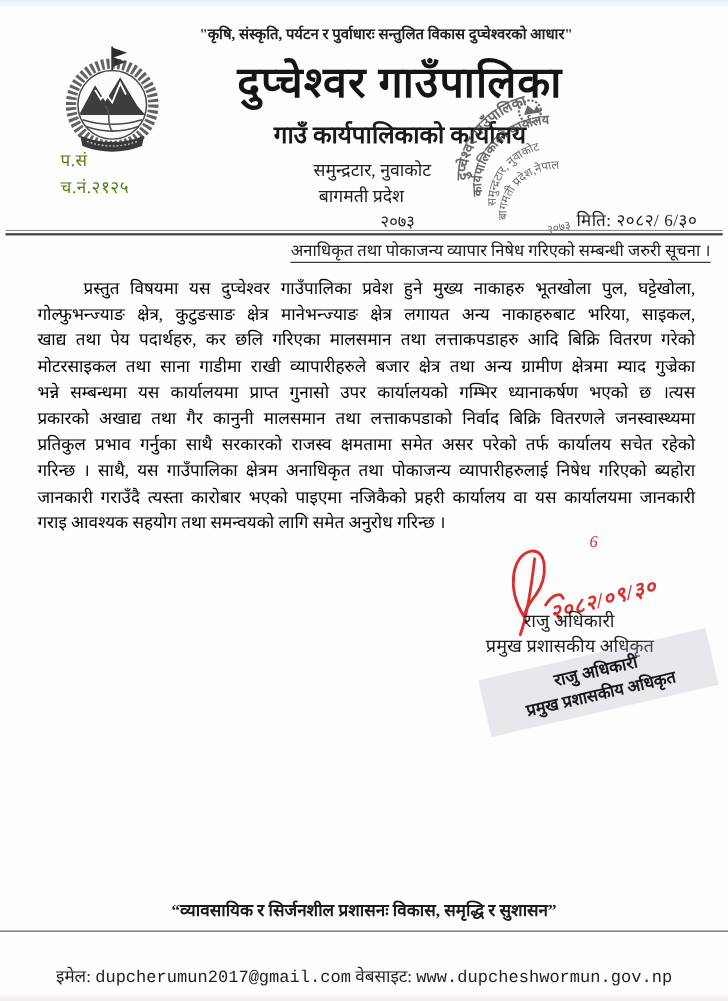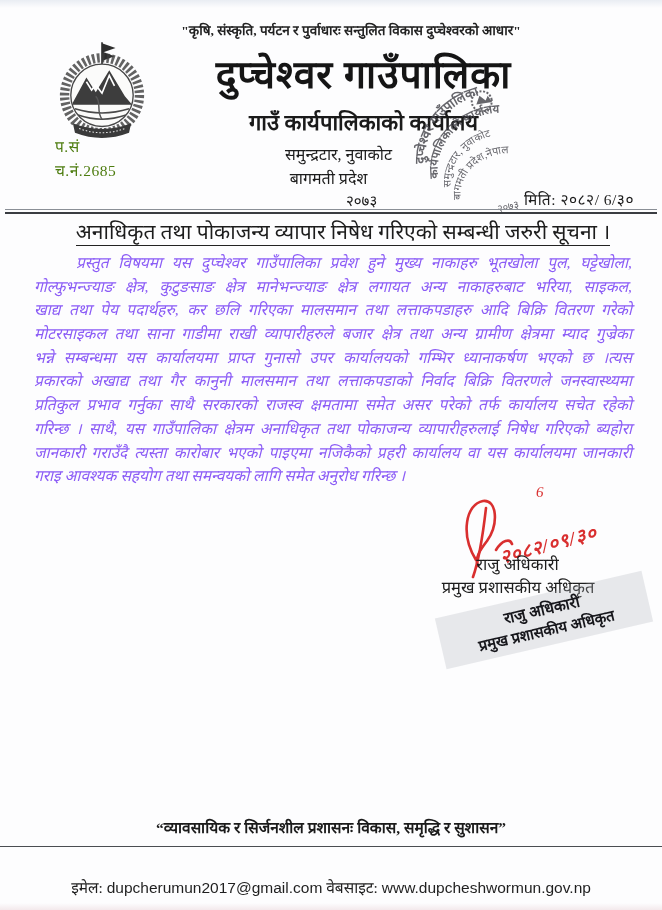--- a/index.html
+++ b/index.html
@@ -21,40 +21,40 @@
   .office-name{top:106px; left:120px; right:55px; font-size:22px; font-weight:700; color:#1a1a1a;}
   .addr1{top:143px; left:120px; right:105px; font-size:16px;}
   .addr2{top:167px; left:120px; right:125px; font-size:16px;}
   .year-left{top:190px; left:346px; font-size:15px;}
   .ref-block{top:135px; left:55px; font-size:15.5px; line-height:24px; letter-spacing:.5px; color:#4d7c0f;}
   .date-line{top:188px; right:28px; font-size:15.5px; letter-spacing:.5px;}
   .round-stamp{left:408px; top:84px; width:170px; height:132px; opacity:.82;}
 
   .header-rule{top:209px; left:5px; right:5px; height:2px;
     border-top:1.5px solid #8a8f96; border-bottom:2.5px solid #3a3d42;}
-  .subject{top:217px; left:40px; right:16px; font-size:21px;}
+  .subject{top:217px; left:40px; right:16px; font-size:15px;text-align:right;}
   .subject span{border-bottom:1.5px solid #222; padding-bottom:1px;}
 
-  .body-text{top:251px; left:34px; right:30px; font-size:15.5px; color:#8b5cf6;font-style:italic;}
+  .body-text{top:251px; left:34px; right:30px; font-size:15.5px; color:#000000;}
   .body-text .ln{height:23.7px; line-height:23.7px; text-align:justify; text-align-last:justify; white-space:nowrap;}
   .body-text .ln.first{padding-left:42px;}
   .body-text .ln.last{text-align-last:left; white-space:normal;}
 
   .sig-ink{left:452px; top:480px; width:196px; height:100px;}
   .signer-name{top:552px; left:425px; width:185px; font-size:16.5px; color:#1d1d1d;}
   .signer-title{top:575px; left:398px; width:240px; font-size:16.5px; color:#1d1d1d;}
   .officer-stamp{top:594px; left:438px; width:200px; transform:rotate(-13deg);
     background:rgba(176,178,188,.28); padding:4px 6px 6px; text-align:center;}
   .officer-stamp .n{font-size:15.5px; font-weight:bold; color:#17171c;}
   .officer-stamp .t{font-size:15px; font-weight:bold; color:#17171c;}
 
   .footer-rule{top:846px; left:0; right:0; border-top:1.8px solid #4a4d52;}
   .footer-slogan{top:816px; left:0; right:0; font-size:15.5px; font-weight:bold; color:#1b1b1b;}
   .footer-contact{top:876px; left:0; right:0; font-size:15.5px; color:#1f1f1f;}
-  .footer-contact .lat{font-family:Liberation Sans, sans-serif;}
+  .footer-contact .lat{font-family:Liberation Mono, monospace;}
 </style>
 </head>
 <body>
 
 <div class="page">
 
   <div class="abs slogan-top center">"कृषि, संस्कृति, पर्यटन र पुर्वाधारः सन्तुलित विकास दुप्चेश्वरको आधार"</div>
 
   <svg class="abs emblem" viewBox="0 0 100 100" aria-hidden="true">
     <line x1="50" y1="6" x2="50" y2="28" stroke="#333" stroke-width="1.6"></line>
@@ -72,21 +72,21 @@
   </svg>
 
   <div class="abs muni-title center">दुप्चेश्वर गाउँपालिका</div>
   <div class="abs office-name center">गाउँ कार्यपालिकाको कार्यालय</div>
   <div class="abs addr1 center">समुन्द्रटार, नुवाकोट</div>
   <div class="abs addr2 center">बागमती प्रदेश</div>
   <div class="abs year-left">२०७३</div>
 
   <div class="abs ref-block">
     <div>प.सं</div>
-    <div><span>च.नं.</span><span>2685</span></div>
+    <div><span>च.नं.</span><span>२१२५</span></div>
   </div>
 
   <div class="abs date-line">
     <span>मिति:</span>
     <span>२०८२/ 6/३०</span>
   </div>
 
   <svg class="abs round-stamp" viewBox="0 0 170 132" aria-hidden="true">
     <defs>
       <path id="sa1" d="M14,76 A72,66 0 0 1 156,60" fill="none"></path>

